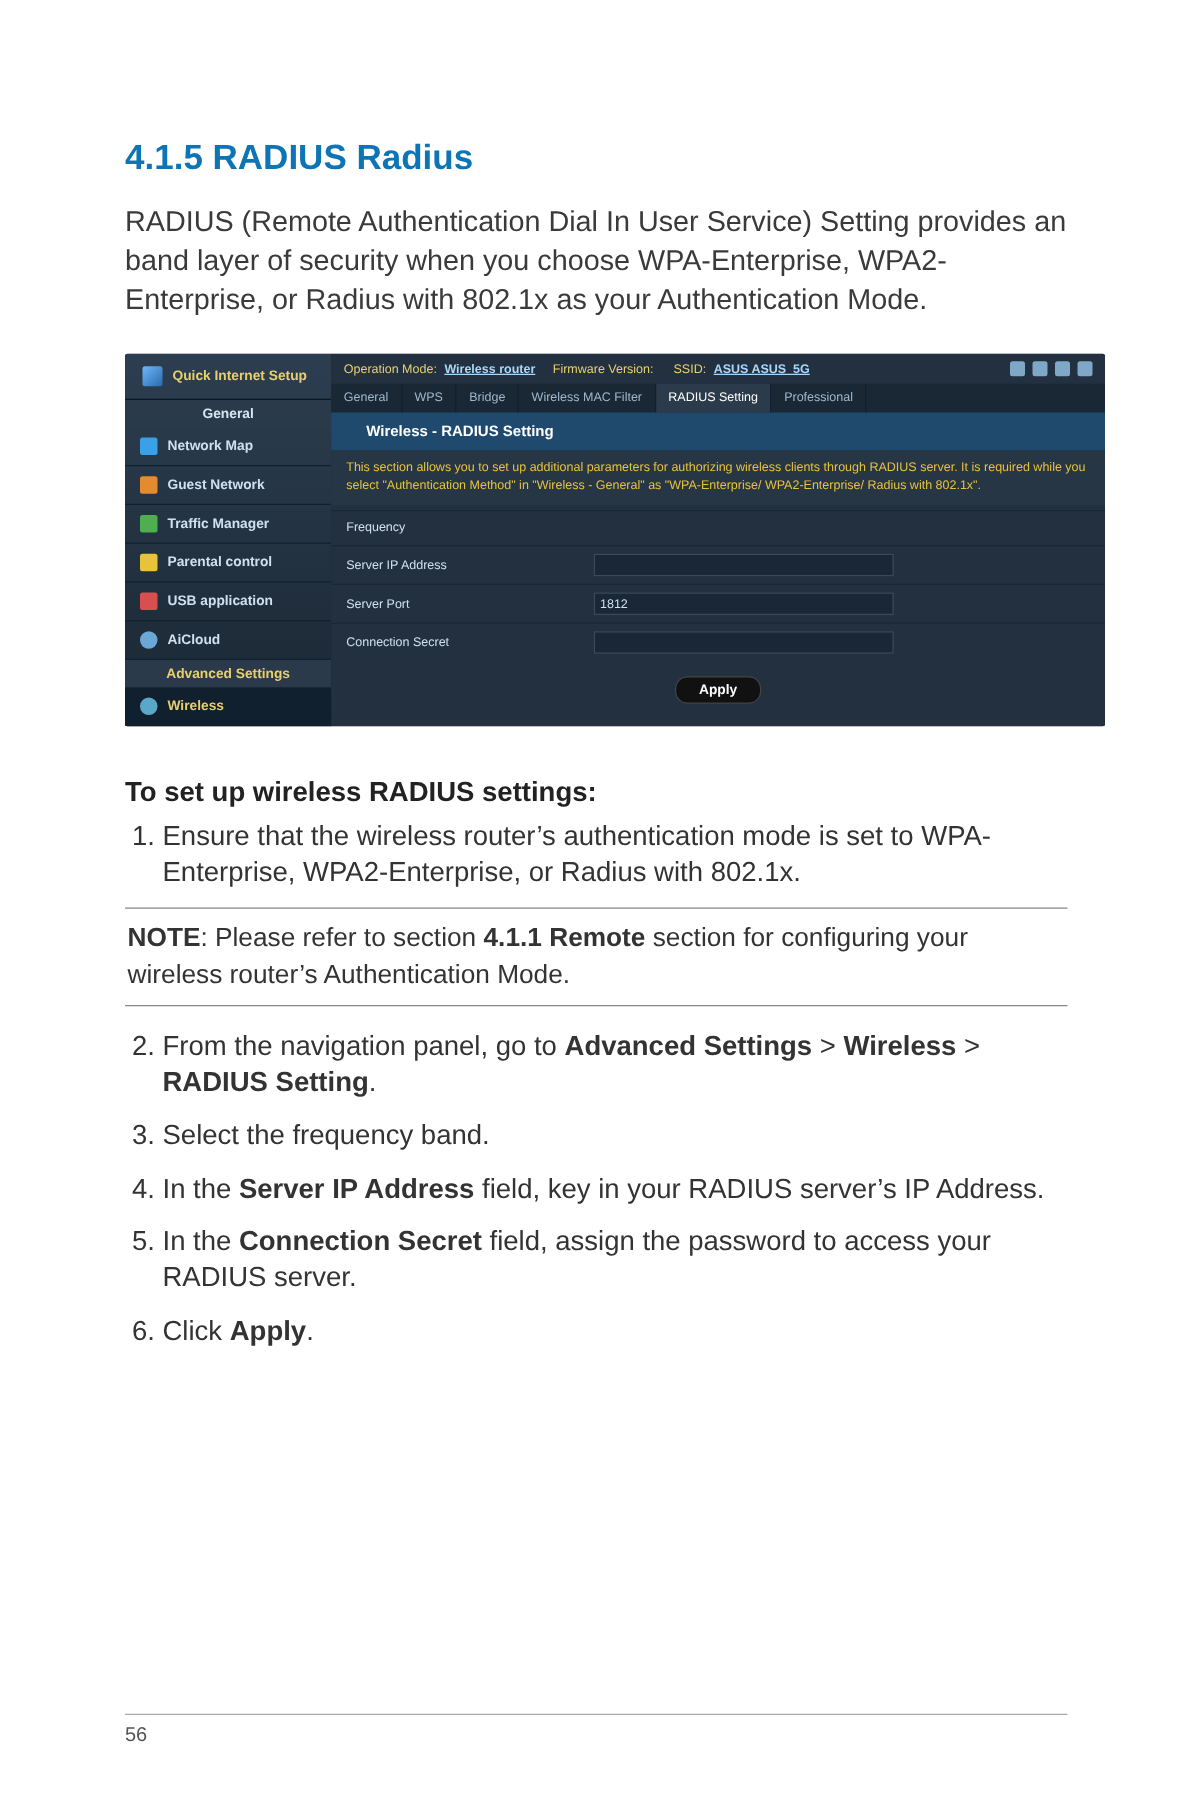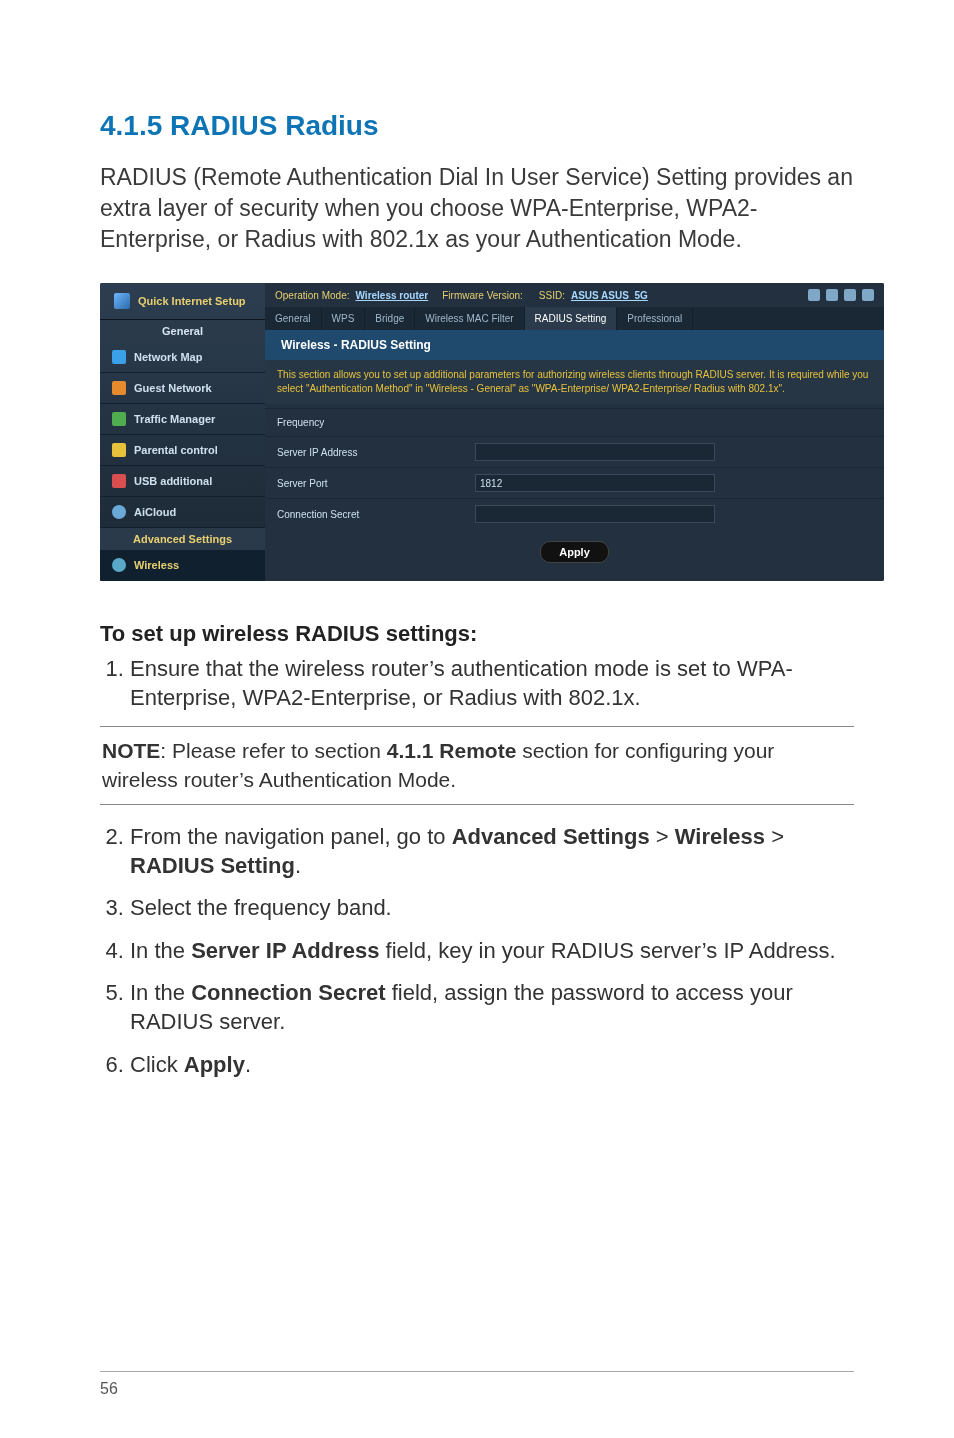--- a/index.html
+++ b/index.html
@@ -25,21 +25,21 @@
   .ss-right { flex: 1; background: #22303f; color: #d9e6f2; }
   .ss-topbar { display: flex; align-items: center; padding: 6px 10px; font-size: 10px; color:#e8d070; gap: 6px; }
   .ss-topbar a { color:#a8d8ff; text-decoration: underline; }
   .ss-topbar .ssid { color:#e8d070; }
   .ss-topbar .spacer { flex:1; }
   .ss-topicons { display:flex; gap:6px; }
   .ss-topicons span { width:12px; height:12px; background:#7fa8c8; border-radius:2px; }
   .ss-tabs { display: flex; background:#1a2734; font-size: 10px; }
   .ss-tab { padding: 6px 10px; color:#9fb8cc; border-right:1px solid #11202e; cursor:pointer; }
   .ss-tab.active { background:#2b3b4b; color:#fff; }
-  .ss-panel-title { background:#1f4a6e; color:#fff; font-weight:bold; font-size:12px; padding:8px 16px; }
+  .ss-panel-title { background:#1f4a6e; color:#fff; font-weight:bold; font-size:12px; padding:8px 28px; }
   .ss-desc { font-size:10px; color:#e8c23a; padding:8px 12px; line-height:1.4; background:#273645; }
   .ss-form { padding: 4px 0; }
   .ss-row { display:flex; align-items:center; font-size:10px; border-top:1px solid #1a2734; }
   .ss-row .lbl { width: 200px; padding: 8px 12px; color:#cfe0ee; }
   .ss-row .val { flex:1; padding: 6px 10px; }
   .ss-select { background:#cfe0c8; color:#1a2a1a; border:1px solid #7a9a7a; font-size:10px; padding:1px 4px; }
   .ss-input { background:#1a2734; border:1px solid #3a4a5a; width:240px; height:18px; color:#cfe0ee; font-size:10px; padding:0 4px; }
   .ss-apply-row { text-align:center; padding: 12px; }
   .ss-apply { background:#111; color:#fff; border:1px solid #444; border-radius:10px; font-size:11px; padding:4px 18px; cursor:pointer; font-weight:bold; }
   .subhead { font-weight:700; font-size:22px; margin-bottom: 8px; color:#222; }
@@ -47,21 +47,21 @@
   ol.steps li { margin-bottom: 14px; line-height:1.3; }
   .notebox { border-top:1px solid #888; border-bottom:1px solid #888; padding: 10px 2px; font-size:21px; line-height:1.35; color:#333; margin: 12px 0 18px 0; }
   .bold { font-weight:700; }
   .page-footer { position:absolute; bottom: 40px; left: 100px; right:100px; border-top:1px solid #aaa; padding-top:8px; font-size:16px; color:#555; }
 </style>
 </head>
 <body>
 
 <div class="page">
   <h2 class="section-heading">4.1.5 RADIUS Radius</h2>
-  <p class="intro">RADIUS (Remote Authentication Dial In User Service) Setting provides an extra layer of security when you choose WPA-Enterprise, WPA2-Enterprise, or Radius with 802.1x as your Authentication Mode.</p>
+  <p class="intro">RADIUS (Remote Authentication Dial In User Service) Setting provides an band layer of security when you choose WPA-Enterprise, WPA2-Enterprise, or Radius with 802.1x as your Authentication Mode.</p>
 
   <div class="screenshot">
     <div class="ss-left">
       <div class="ss-qi">
         <span class="wand"></span>
         <span style="font-weight:bold;color:#e8d070;line-height:1.1;">Quick Internet Setup</span>
       </div>
       <div class="ss-group-label">General</div>
       <div class="ss-nav-item">
         <span class="ss-ico ico-blue"></span>
@@ -74,21 +74,21 @@
       <div class="ss-nav-item">
         <span class="ss-ico ico-green"></span>
         <span style="font-weight:bold;">Traffic Manager</span>
       </div>
       <div class="ss-nav-item">
         <span class="ss-ico ico-yellow"></span>
         <span style="font-weight:bold;">Parental control</span>
       </div>
       <div class="ss-nav-item">
         <span class="ss-ico ico-red"></span>
-        <span style="font-weight:bold;">USB additional</span>
+        <span style="font-weight:bold;">USB application</span>
       </div>
       <div class="ss-nav-item">
         <span class="ss-ico ico-cloud"></span>
         <span style="font-weight:bold;">AiCloud</span>
       </div>
       <div class="ss-group-label" style="color:#e8d070;">Advanced Settings</div>
       <div class="ss-nav-item active">
         <span class="ss-ico ico-wifi"></span>
         <span style="font-weight:bold;color:#e8d070;">Wireless</span>
       </div>

